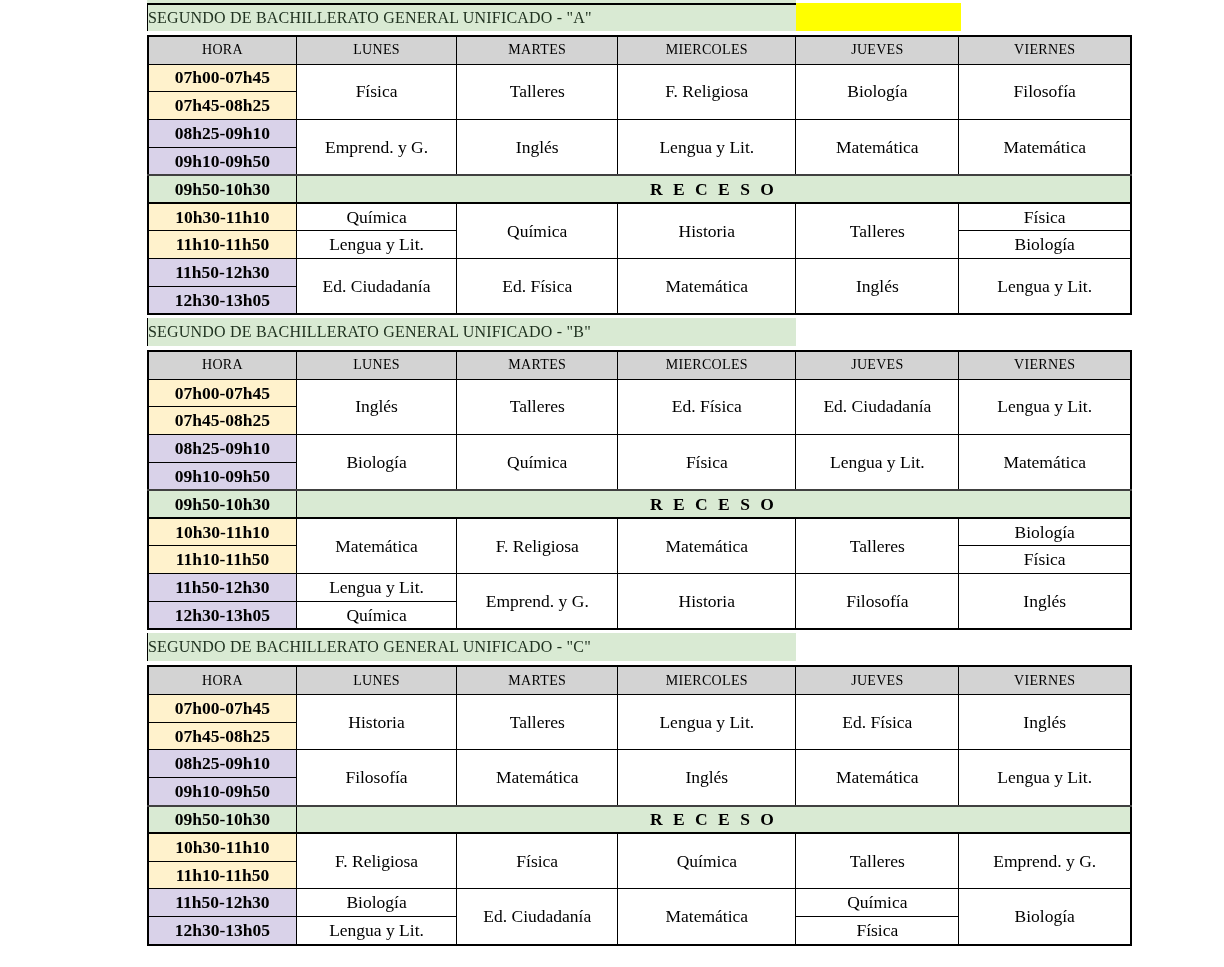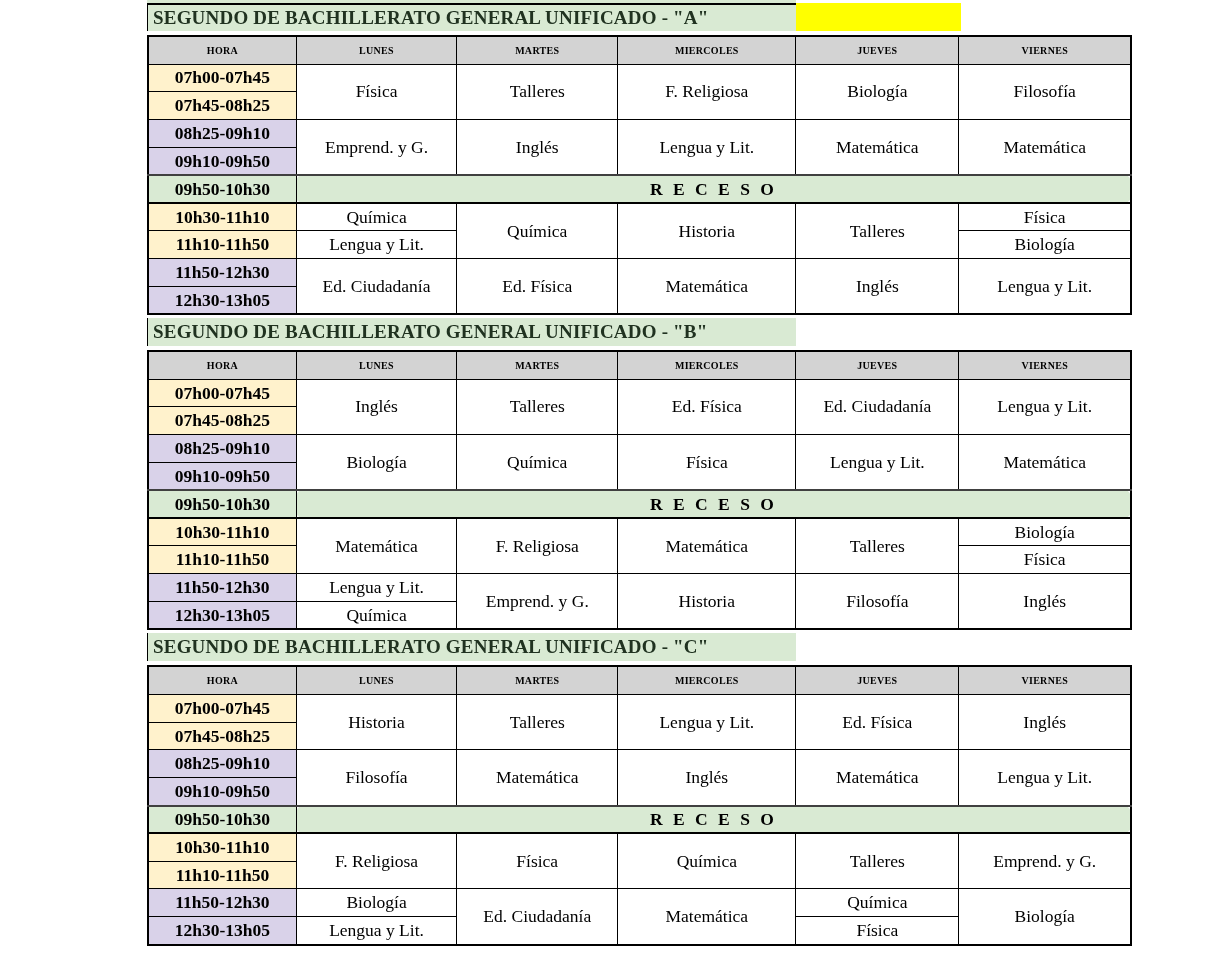--- a/index.html
+++ b/index.html
@@ -5,41 +5,41 @@
   * { margin:0; padding:0; box-sizing:border-box; }
   html,body { width:1224px; height:967px; background:#ffffff; overflow:hidden;
               font-family:"Liberation Serif","DejaVu Serif",serif; }
   .sheet { position:absolute; left:147px; top:0; width:985px; }
 
   .section { margin-bottom:3px; }
   .top-sliver { height:3px; width:65.9%; background:var(--c-title-bg,#d9ead3); }
 
   .title-row { display:flex; height:28px; align-items:stretch; margin-bottom:4px; }
   .title-cell { width:65.9%; background:var(--c-title-bg,#d9ead3);
-                display:flex; align-items:center; padding-left:5px;
-                font-weight:bold; font-size:19px; letter-spacing:0.2px;
+                display:flex; align-items:center; 
+                font-weight:normal; font-size:16px; letter-spacing:0.2px;
                 color:var(--c-title-text,#203220);
                 border-left:1px solid #000; white-space:nowrap; overflow:hidden; }
   .title-row.first .title-cell { border-top:2px solid #000; }
   .title-highlight { width:16.7%; background:var(--c-highlight,#ffff00); }
 
   table.sched { border-collapse:collapse; width:100%; table-layout:fixed;
                 border:2px solid #000; background:#fff; }
   table.sched th, table.sched td { border:1px solid #000; text-align:center;
                 vertical-align:middle; overflow:hidden; white-space:nowrap; }
-  table.sched th { background:var(--c-header-bg,#d3d3d3); font-size:10px;
-                font-weight:bold; height:28px; letter-spacing:0.3px;
+  table.sched th { background:var(--c-header-bg,#d3d3d3); font-size:14px;
+                font-weight:normal; height:28px; letter-spacing:0.3px;
                 color:var(--c-cell-text,#000); }
   table.sched td { font-size:17.5px; height:27.8px; color:var(--c-cell-text,#000); }
   td.time { font-weight:bold; font-size:15px; }
   .bg-cream    { background:var(--c-cream,#fff2cc); }
   .bg-lavender { background:var(--c-lavender,#d9d2e9);font-family:Liberation Serif, serif; }
   .bg-green    { background:var(--c-receso-bg,#d9ead3); }
   tr.receso-row td { border-top:2px solid #404040; border-bottom:2px solid #000; }
-  td.receso { font-weight:bold; font-size:15.5px; letter-spacing:3px;border-radius:7px; }
+  td.receso { font-weight:bold; font-size:15.5px; letter-spacing:3px; }
 </style>
 </head>
 <body style="--c-title-bg: #d9ead3; --c-title-text: #203220; --c-header-bg: #d3d3d3; --c-cream: #fff2cc; --c-lavender: #d9d2e9; --c-receso-bg: #d9ead3; --c-highlight: #ffff00; --c-cell-text: #000000;">
 
 <div class="sheet" id="sections-root">
     <div class="section">
       <div class="top-sliver"></div>
       <div class="title-row first">
         <div class="title-cell">SEGUNDO DE BACHILLERATO GENERAL UNIFICADO - "A"</div>
         <div class="title-highlight"></div>

